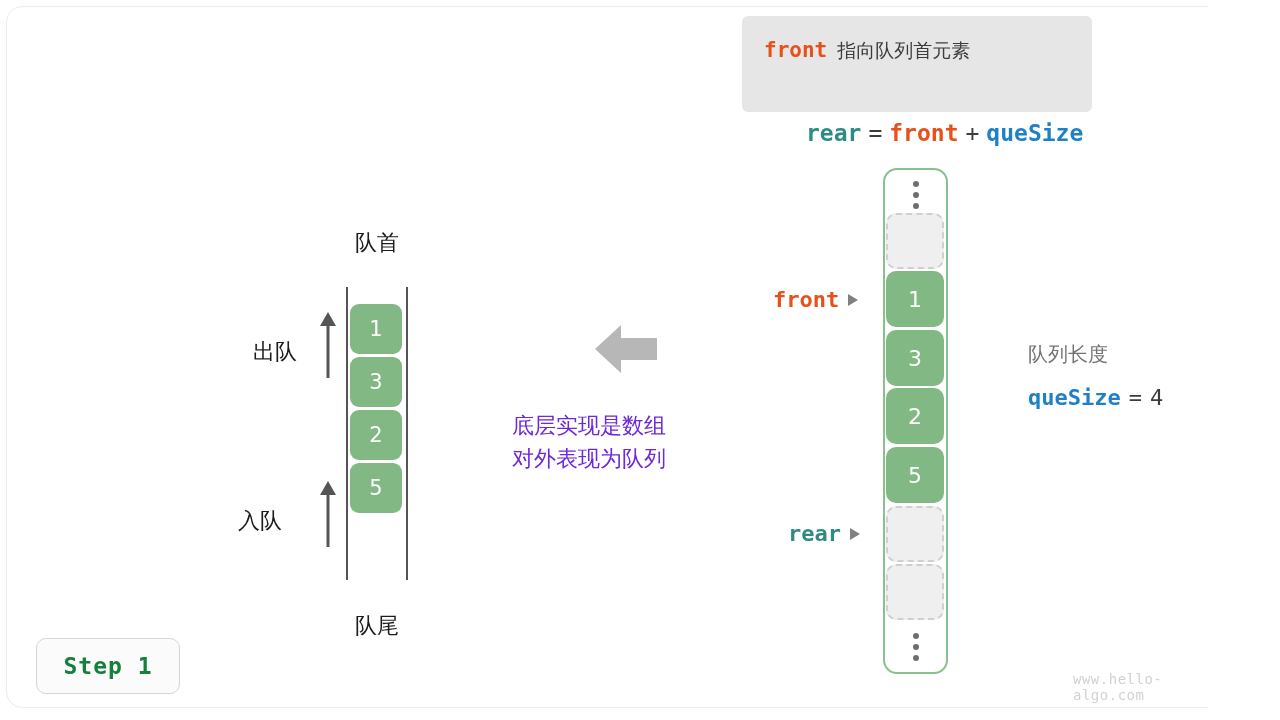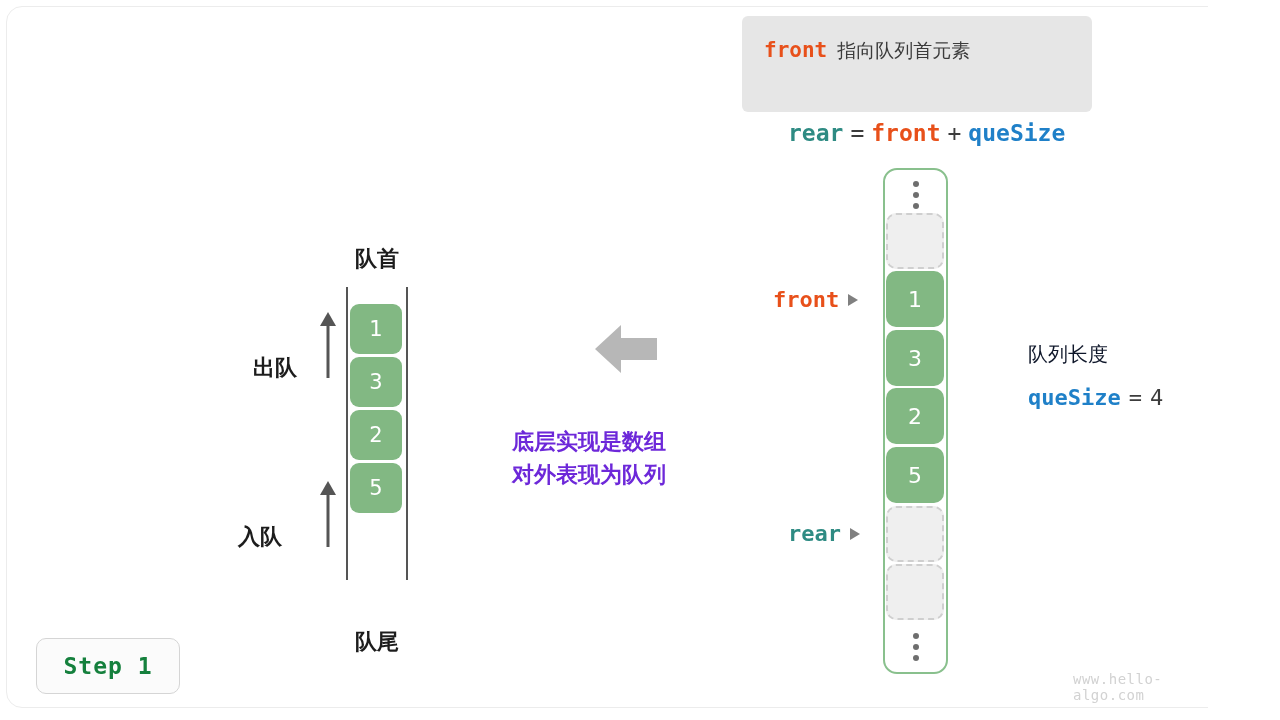--- a/index.html
+++ b/index.html
@@ -25,22 +25,21 @@
     top: 6px;
     width: 1256px;
     height: 702px;
     border: 1px solid #ececec;
     border-radius: 16px;
     background: #ffffff;
     box-sizing: border-box;
   }
   .cjk {
     font-family: "DejaVu Sans", "Liberation Sans", sans-serif;
-    font-weight: bold;
-    margin-top: 16px;
+    font-weight: normal;
   }
   .abs { position: absolute; }
 
   
   #legend-box {
     position: absolute;
     left: 742px;
     top: 16px;
     width: 350px;
     height: 96px;
@@ -70,21 +69,21 @@
   .legend-suffix {
     font-family: "DejaVu Sans Mono", "Liberation Mono", monospace;
     font-size: 19px;
     color: #3c3c3c;
     margin-left: 8px;
   }
 
   
   #formula {
     position: absolute;
-    left: 788px;
+    left: 806px;
     top: 120px;
     font-size: 23px;
     line-height: 26px;
     white-space: nowrap;
   }
   #formula .tok {
     font-family: "DejaVu Sans Mono", "Liberation Mono", monospace;
     font-weight: bold;
   }
   #formula .op {
@@ -229,21 +228,21 @@
   
   #quesize-note {
     position: absolute;
     left: 1028px;
     top: 342px;
     white-space: nowrap;
   }
   #quesize-note .note-title {
     font-family: "DejaVu Sans", "Liberation Sans", sans-serif;
     font-size: 20px;
-    color: #0f172a;
+    color: #737373;
     line-height: 24px;
   }
   #quesize-note .note-expr {
     margin-top: 20px;
     font-size: 22px;
     line-height: 24px;
   }
   #quesize-note .note-expr .tok {
     font-family: "DejaVu Sans Mono", "Liberation Mono", monospace;
     font-weight: bold;

